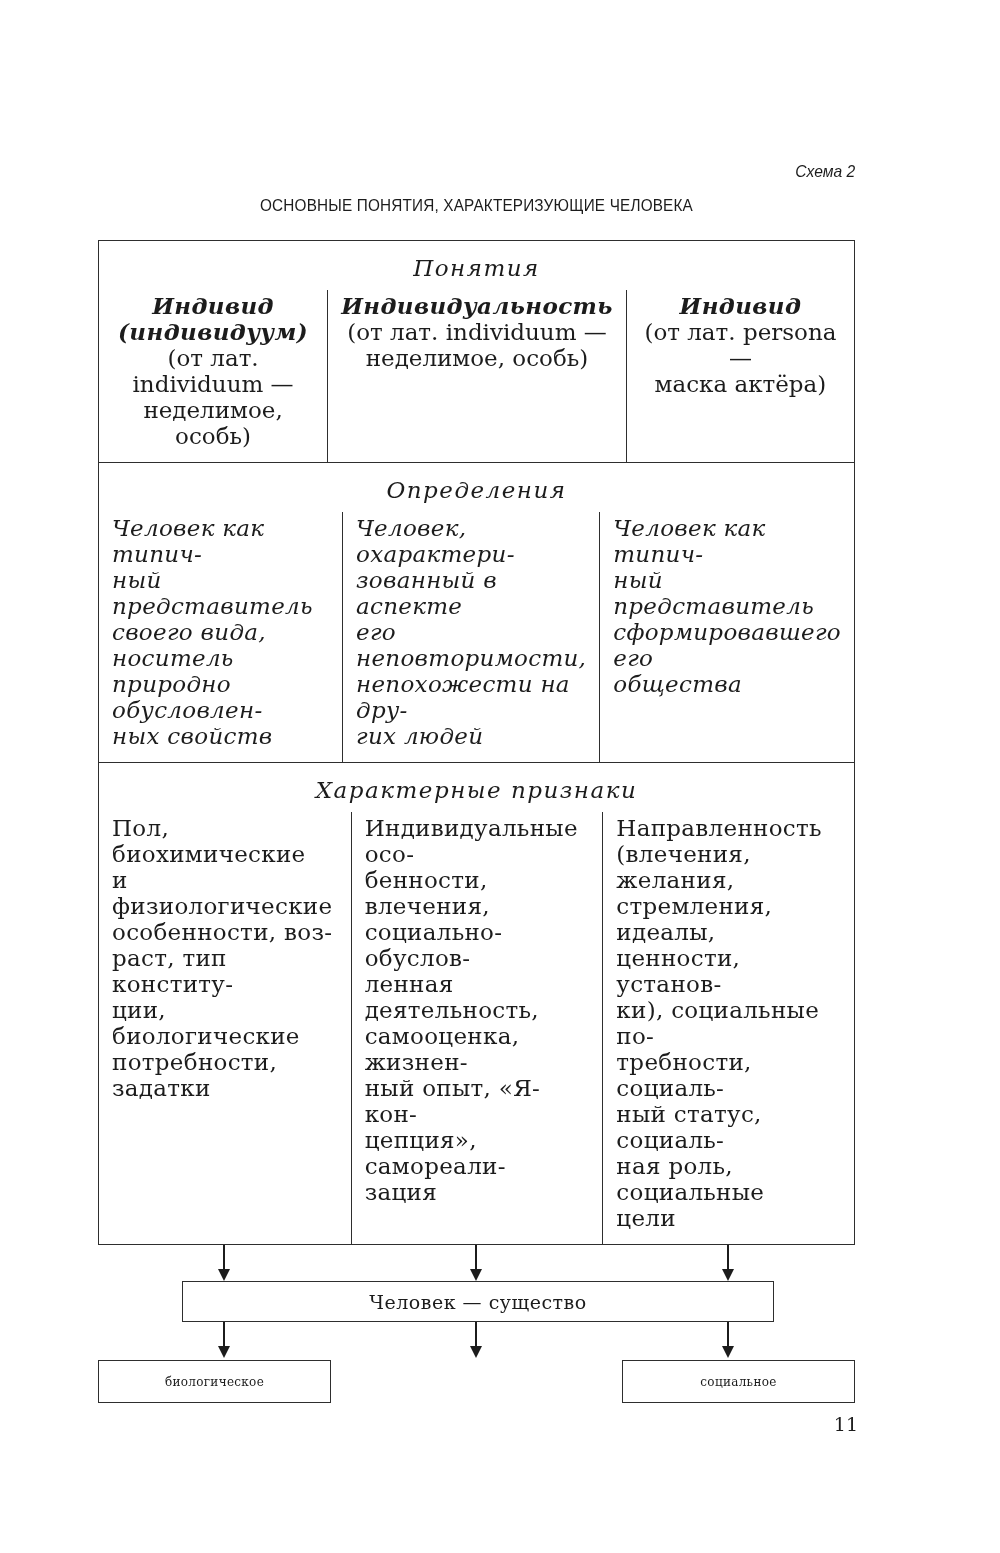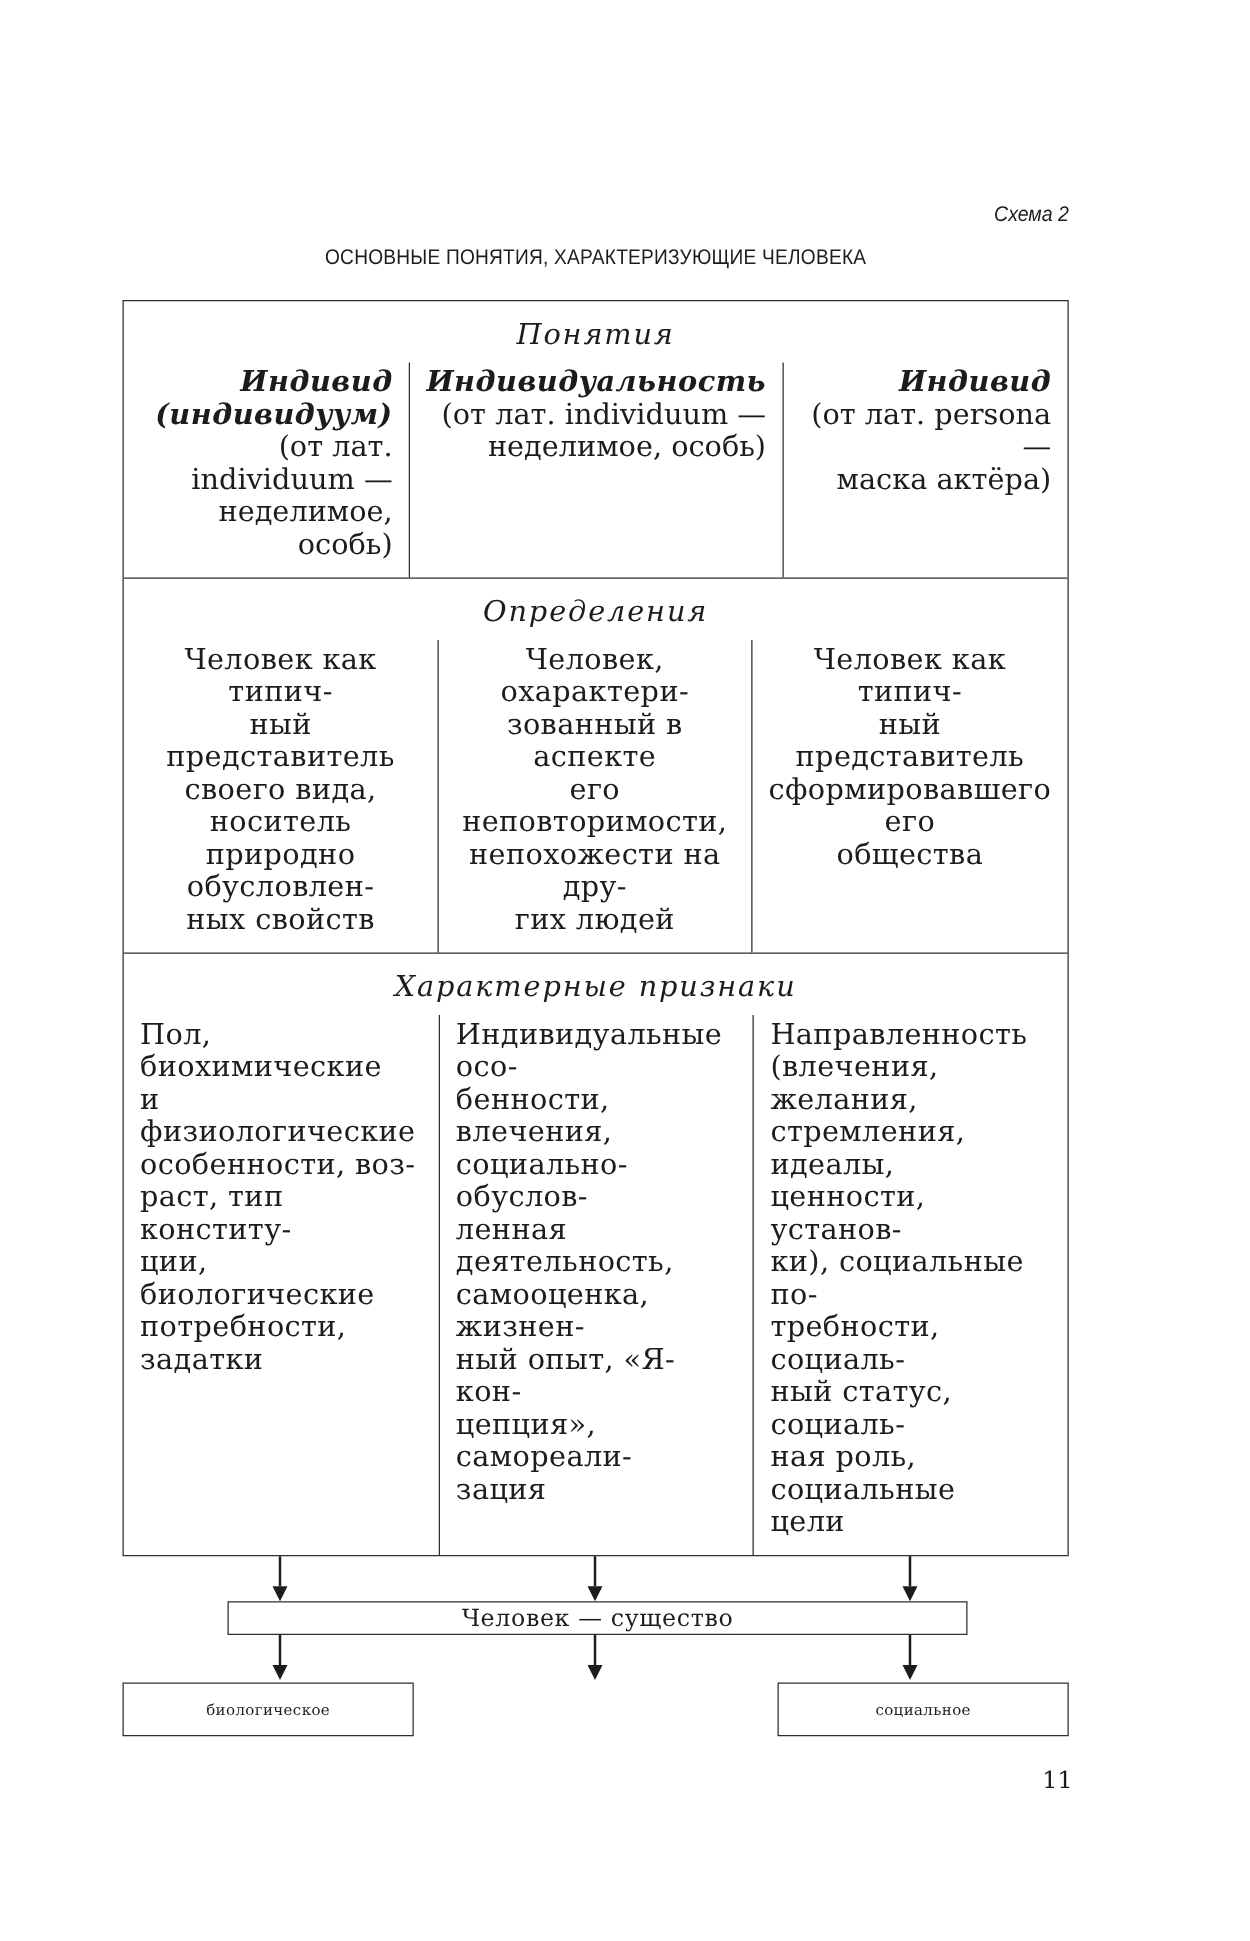--- a/index.html
+++ b/index.html
@@ -37,23 +37,23 @@
   .section + .section { border-top: 1.5px solid #2e2e2e; }
   .section-title {
     text-align: center;
     padding: 14px 0 9px;
     font-style: italic;
     letter-spacing: 1.5px;
   }
   .cells { display: grid; grid-template-columns: 1fr 1fr 1fr; }
   .cell { padding: 3px 13px 13px; }
   .cell + .cell { border-left: 1.5px solid #2e2e2e; }
-  .concept-cell { text-align: right; }
+  .concept-cell { text-align: center; }
   .concept-cell .term { font-weight: bold; font-style: italic; letter-spacing: 0.4px; }
-  .definition-cell { letter-spacing: 0.3px; text-align: center; }
+  .definition-cell { font-style: italic; letter-spacing: 0.3px; }
   .features-cell { letter-spacing: 0.3px; }
 
   
   .arrow-row { position: relative; height: 36px; }
   .arrow-row-2 { height: 38px; }
   .arrow {
     position: absolute; top: 0;
     display: flex; flex-direction: column; align-items: center;
   }
   .arrow.pos-1 { left: calc(16.667% - 6.5px); }
@@ -61,21 +61,21 @@
   .arrow.pos-3 { left: calc(83.333% - 6.5px); }
   .arrow .shaft { width: 2px; background: #1c1c1c; flex: 1 1 auto; }
   .arrow-row .shaft { height: 24px; }
   .arrow .head {
     width: 0; height: 0;
     border-left: 6.5px solid transparent;
     border-right: 6.5px solid transparent;
     border-top: 12px solid #1c1c1c;
   }
   .main-box {
-    margin-left: 84px; width: 592px; height: 27px;
+    margin-left: 84px; width: 592px; height: 41px;
     border: 1.5px solid #2e2e2e;
     display: flex; align-items: center; justify-content: center;
     font-size: 19px; letter-spacing: 0.5px;
     box-sizing: border-box;
   }
   .leaf-row { display: flex; justify-content: space-between; }
   .leaf-box {
     width: 233px; height: 43px;
     border: 1.5px solid #2e2e2e;
     display: flex; align-items: center; justify-content: center;

